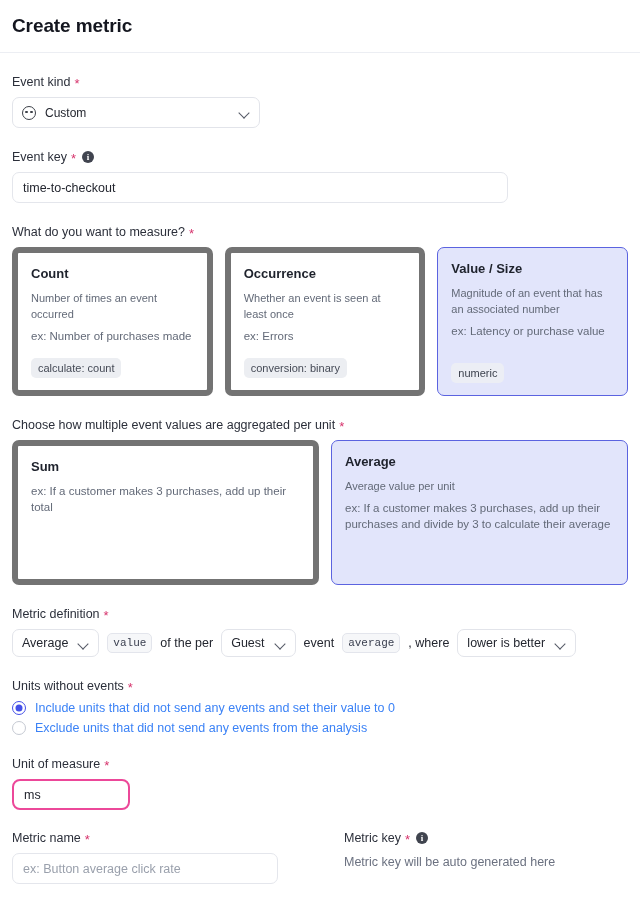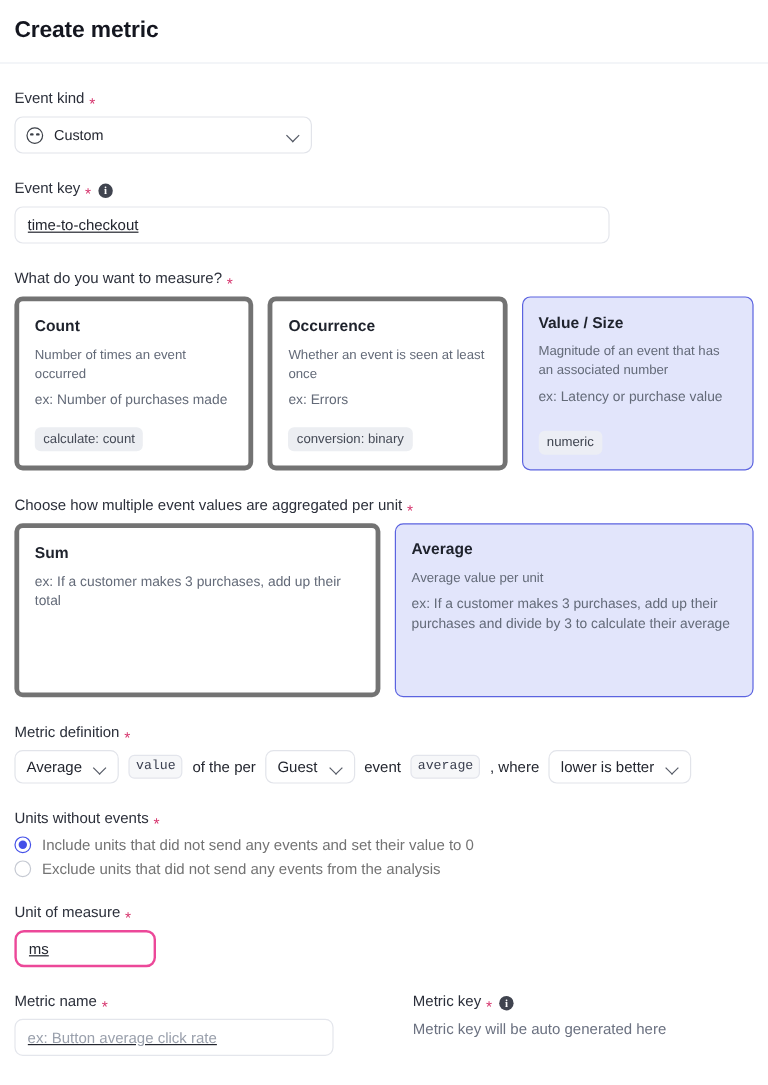--- a/index.html
+++ b/index.html
@@ -33,21 +33,21 @@
   
   .body { padding: 0 12px; }
 
   .field { margin-top: 21px; }
 
   .label {
     font-size: 12.5px;
     color: #2b2f3a;
     margin-bottom: 7px;
     display: flex;
-    align-items: flex-end;
+    align-items: center;
     gap: 4px;
     line-height: 16px;
   }
   .req { color: #d6336c; font-size: 13px; line-height: 10px; position: relative; top: 2px; }
 
   .info-icon {
     display: inline-flex;
     width: 12px; height: 12px;
     border-radius: 50%;
     background: #40444f;
@@ -122,38 +122,37 @@
     height: 31px;
     width: 496px;
     border: 1px solid #e4e6ec;
     border-radius: 7px;
     background: #fff;
     font-size: 12.5px;
     color: #23262f;
     padding: 0 10px;
     font-family: "Liberation Sans", sans-serif;
     outline: none;
-    text-decoration: underline;
   }
   .text-input::placeholder { color: #9aa0ac; }
   .text-input.focused {
     border: 2px solid #ec4899;
     border-radius: 8px;
   }
 
   .kind-select { width: 248px; }
 
   
   .cards {
     display: flex;
     gap: 12px;
   }
   .card {
     flex: 1 1 0;
-    border: 4px solid #737373;
+    border: 6px solid #737373;
     border-radius: 7px;
     background: #fff;
     padding: 13px 13px 12px 13px;
     display: flex;
     flex-direction: column;
     cursor: pointer;
   }
   .card.selected {
     background: #e2e5fb;
     border: 1px solid #5b63e0;
@@ -247,21 +246,21 @@
   }
   .radio.checked::after {
     content: "";
     position: absolute;
     left: 50%; top: 50%;
     transform: translate(-50%, -50%);
     width: 7px; height: 7px;
     border-radius: 50%;
     background: #4450e8;
   }
-  .radio-label { font-size: 12.5px; color: #737373; }
+  .radio-label { font-size: 12.5px; color: #3b82f6; }
 
   .unit-input { width: 118px; }
 
   
   .bottom {
     display: flex;
     gap: 48px;
     margin-top: 20px;
   }
   .bottom-col { flex: 1 1 0; }

